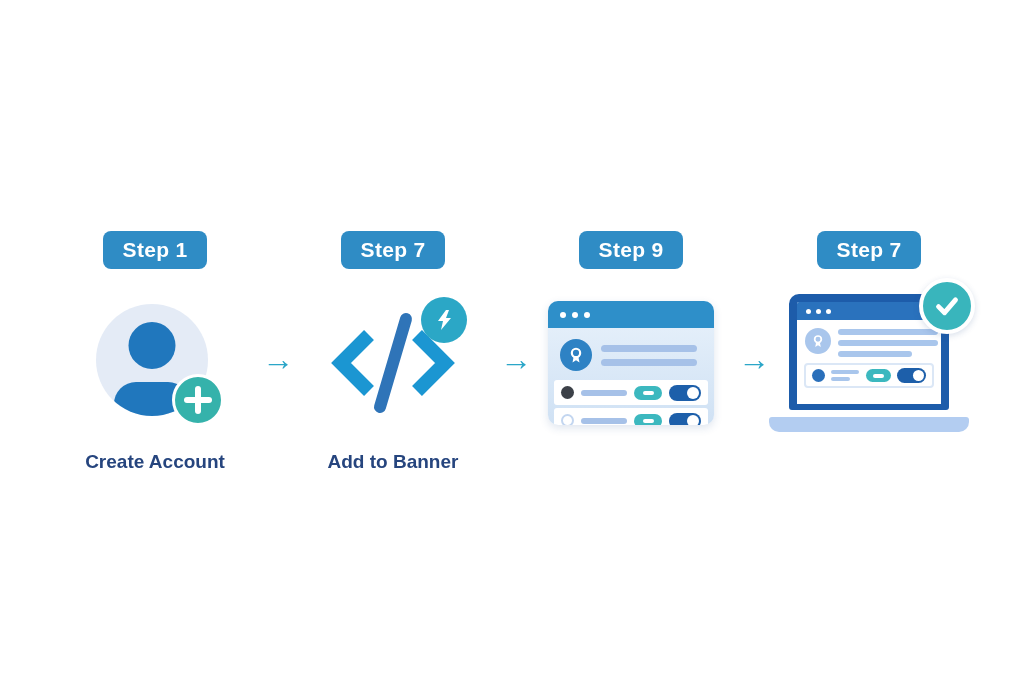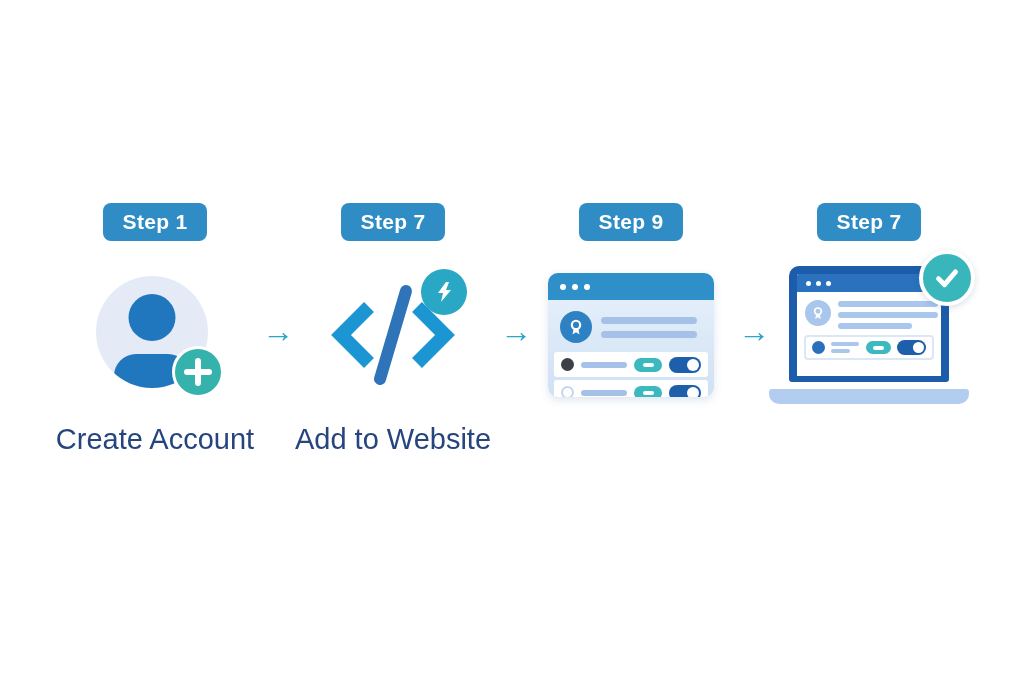--- a/index.html
+++ b/index.html
@@ -6,20 +6,21 @@
   html,body { width:1024px; height:683px; overflow:hidden; }
   body {
     background:#ffffff;
     font-family:"Liberation Sans", sans-serif;
   }
   .flow {
     display:flex;
     justify-content:center;
     align-items:flex-start;
     padding-top:203px;
+    margin-top:28px;
   }
   .step {
     width:214px;
     display:flex;
     flex-direction:column;
     align-items:center;
   }
   .badge {
     background:#2f8cc5;
     color:#ffffff;
@@ -32,22 +33,22 @@
   .icon-area {
     height:152px;
     margin-top:18px;
     display:flex;
     align-items:center;
     justify-content:center;
     position:relative;
   }
   .step-label {
     margin-top:12px;
-    font-size:29px;
-    font-weight:normal;
+    font-size:19px;
+    font-weight:bold;
     color:#26457e;
     white-space:nowrap;
   }
   .arrow {
     width:24px;
     margin-top:112px;
     text-align:center;
     color:#2ba6c8;
     font-size:32px;
     font-weight:600;
@@ -189,21 +190,21 @@
           <polyline points="90,24 118,52 90,80" fill="none" stroke="#1b96d2" stroke-width="14" stroke-linecap="butt" stroke-linejoin="miter"></polyline>
           <line x1="79" y1="8" x2="53" y2="96" stroke="#2f74b8" stroke-width="12" stroke-linecap="round"></line>
         </svg>
         <div class="bolt-badge">
           <svg width="24" height="24" viewBox="0 0 24 24">
             <path d="M14 2 L6 13 h5 l-2 9 L19 10 h-5 l3 -8 z" fill="#ffffff"></path>
           </svg>
         </div>
       </div>
     </div>
-    <div class="step-label">Add to Website</div>
+    <div class="step-label">Add to Banner</div>
   </div>
 
   <div class="arrow">→</div>
 
   <div class="step">
     <div class="badge">Step 9</div>
     <div class="icon-area">
       <div class="browser">
         <div class="browser-header">
           <div class="dot"></div>

